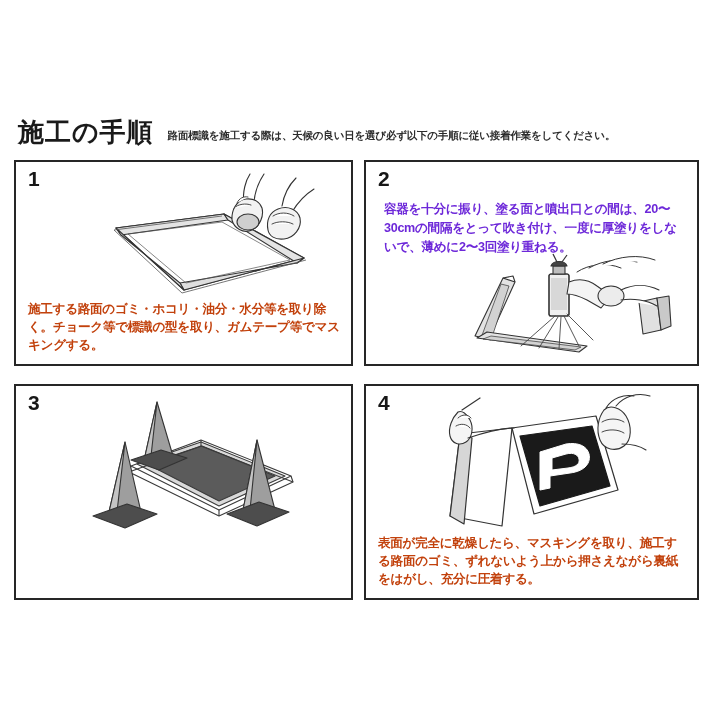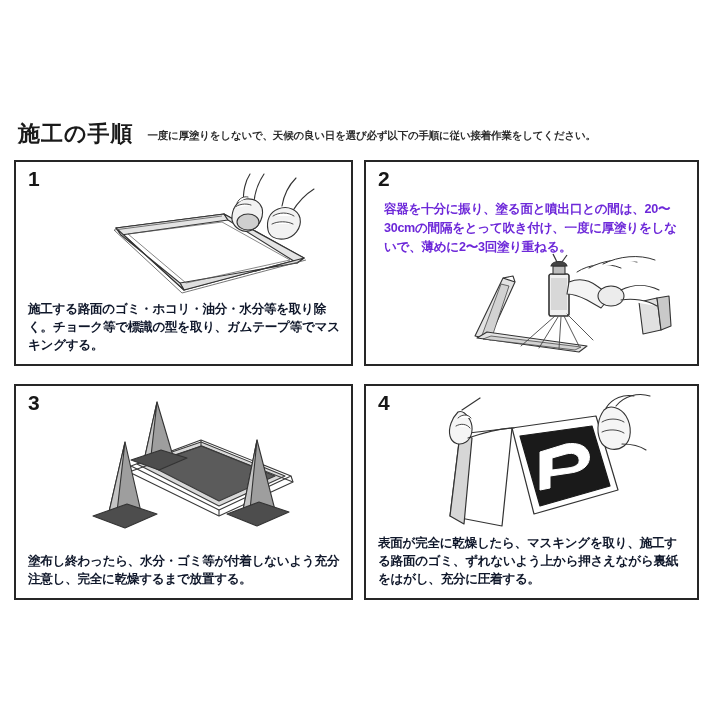--- a/index.html
+++ b/index.html
@@ -25,21 +25,21 @@
   .header {
     position: absolute;
     left: 18px;
     top: 113px;
     width: 680px;
     height: 32px;
     display: flex;
     align-items: flex-end;
   }
   .header-title {
-    font-size: 22px;
+    font-size: 26px;
     font-weight: bold;
     color: #1a1a1a;
     letter-spacing: 1px;
     line-height: 1;
     white-space: nowrap;
   }
   .header-sub {
     font-size: 10.5px;
     font-weight: bold;
     color: #2b2b2b;
@@ -71,21 +71,21 @@
     color: #171717;
     line-height: 1;
   }
 
   .caption {
     position: absolute;
     left: 12px;
     right: 8px;
     font-size: 12.6px;
     font-weight: bold;
-    color: #0f172a;
+    color: #c2410c;
     line-height: 1.42;
     letter-spacing: -0.3px;
   }
   #cap-1 { bottom: 9px; }
   #cap-3 { bottom: 9px; }
   #cap-4 { bottom: 9px; }
   .caption-top {
     position: absolute;
     left: 18px;
     right: 10px;
@@ -107,21 +107,21 @@
 
   svg { display: block; overflow: visible; }
 </style>
 </head>
 <body>
 
 <div class="page">
 
   <div class="header">
     <div class="header-title">施工の手順</div>
-    <div class="header-sub">一度に厚塗りをしないで、天候の良い日を選び必ず以下の手順に従い接着作業をしてください。</div>
+    <div class="header-sub">路面標識を施工する際は、天候の良い日を選び必ず以下の手順に従い接着作業をしてください。</div>
   </div>
 
   <div class="panel" id="panel-1">
     <div class="step-num">1</div>
 
     <div class="art" id="art-1">
       <svg viewBox="0 0 265 125" width="265" height="125">
         <g fill="none" stroke="#333" stroke-width="1.1" stroke-linejoin="round">
 
           <polygon points="40,42 148,28 228,72 108,104" fill="#ffffff" stroke="#333"></polygon>
@@ -242,21 +242,20 @@
         </g>
 
         <g stroke="#333" stroke-width="1.1" stroke-linejoin="round">
           <polygon points="186,48 172,118 204,118" fill="#9e9e9e"></polygon>
           <polygon points="186,48 179,118 172,118" fill="#c4c4c4"></polygon>
           <polygon points="156,122 188,110 218,120 186,134" fill="#4d4d4d"></polygon>
         </g>
       </svg>
     </div>
 
-    <div class="caption" id="cap-3">塗布し終わったら、水分・ゴミ等が付着しないよう充分注意し、完全に乾燥するまで放置する。</div>
   </div>
 
   <div class="panel" id="panel-4">
     <div class="step-num">4</div>
 
     <div class="art" id="art-4">
       <svg viewBox="0 0 250 140" width="250" height="140">
 
         <g stroke="#333" stroke-width="1.2" stroke-linejoin="round">
           <polygon points="24,40 76,34 66,132 14,122" fill="#ffffff"></polygon>

